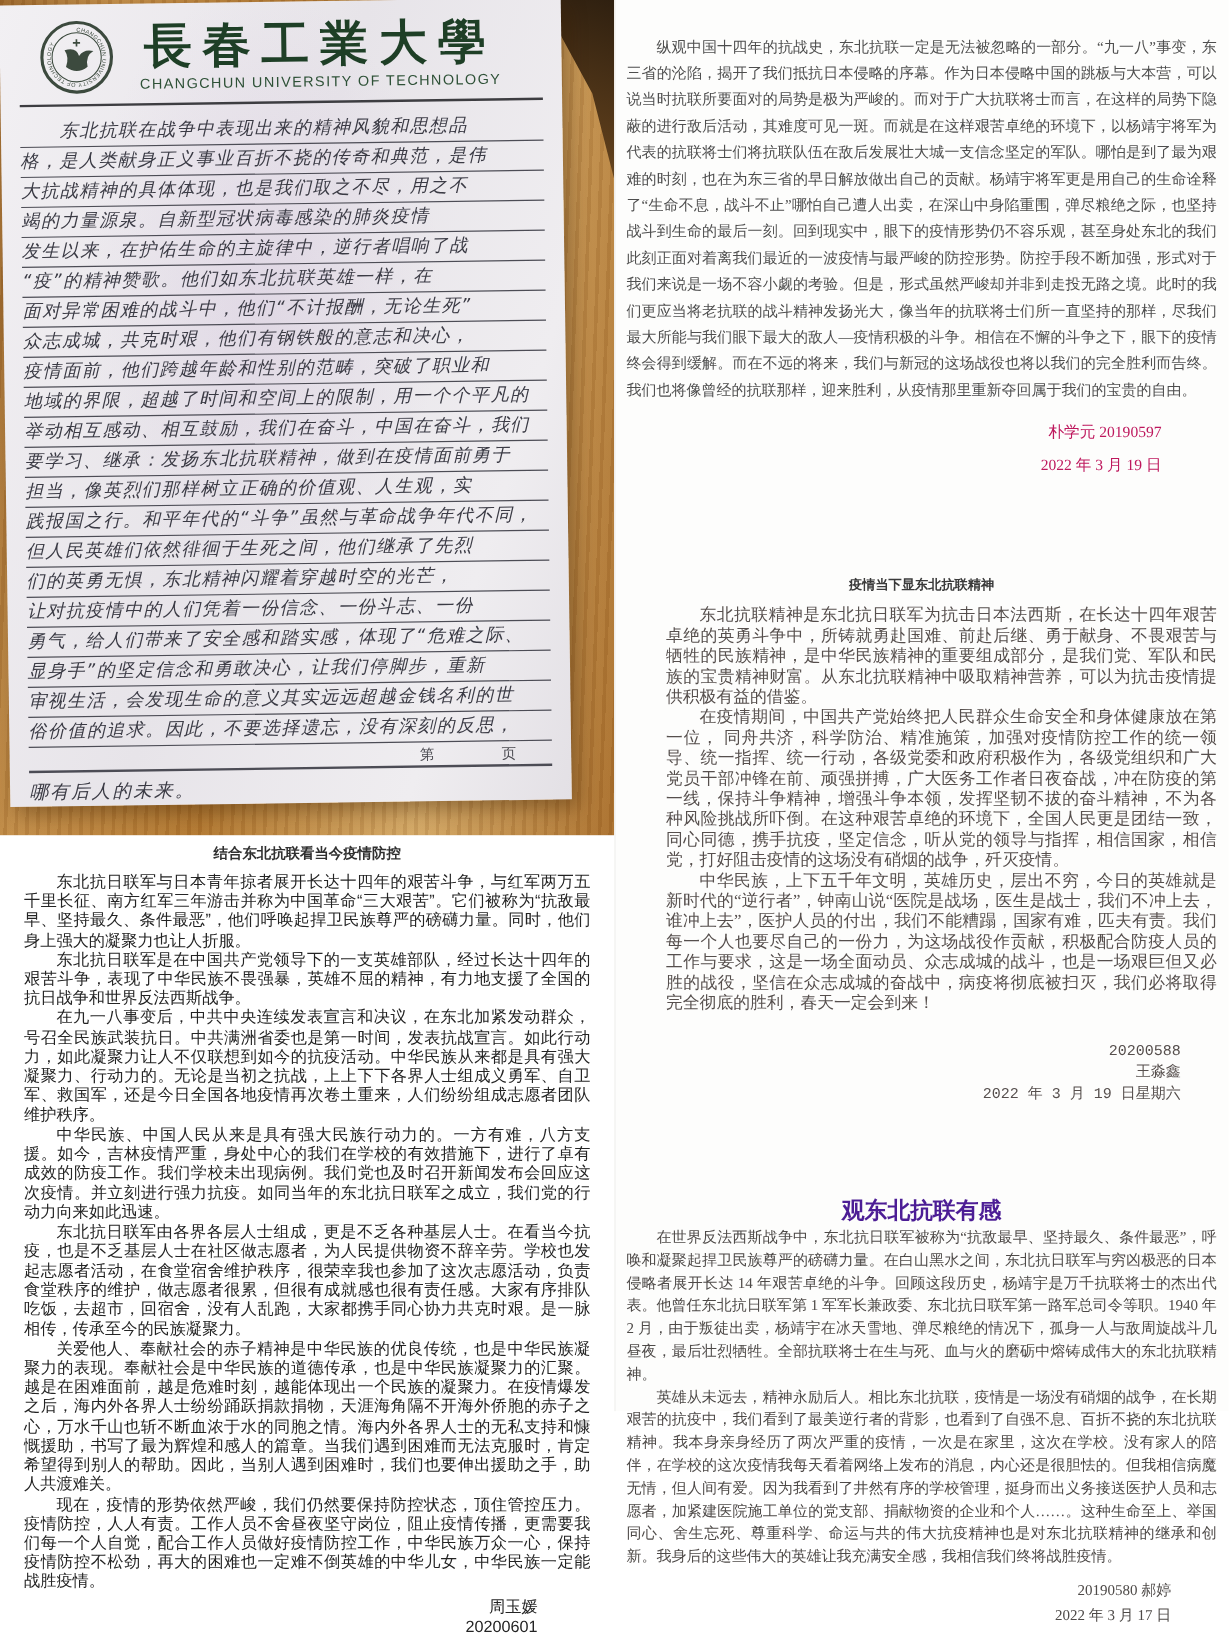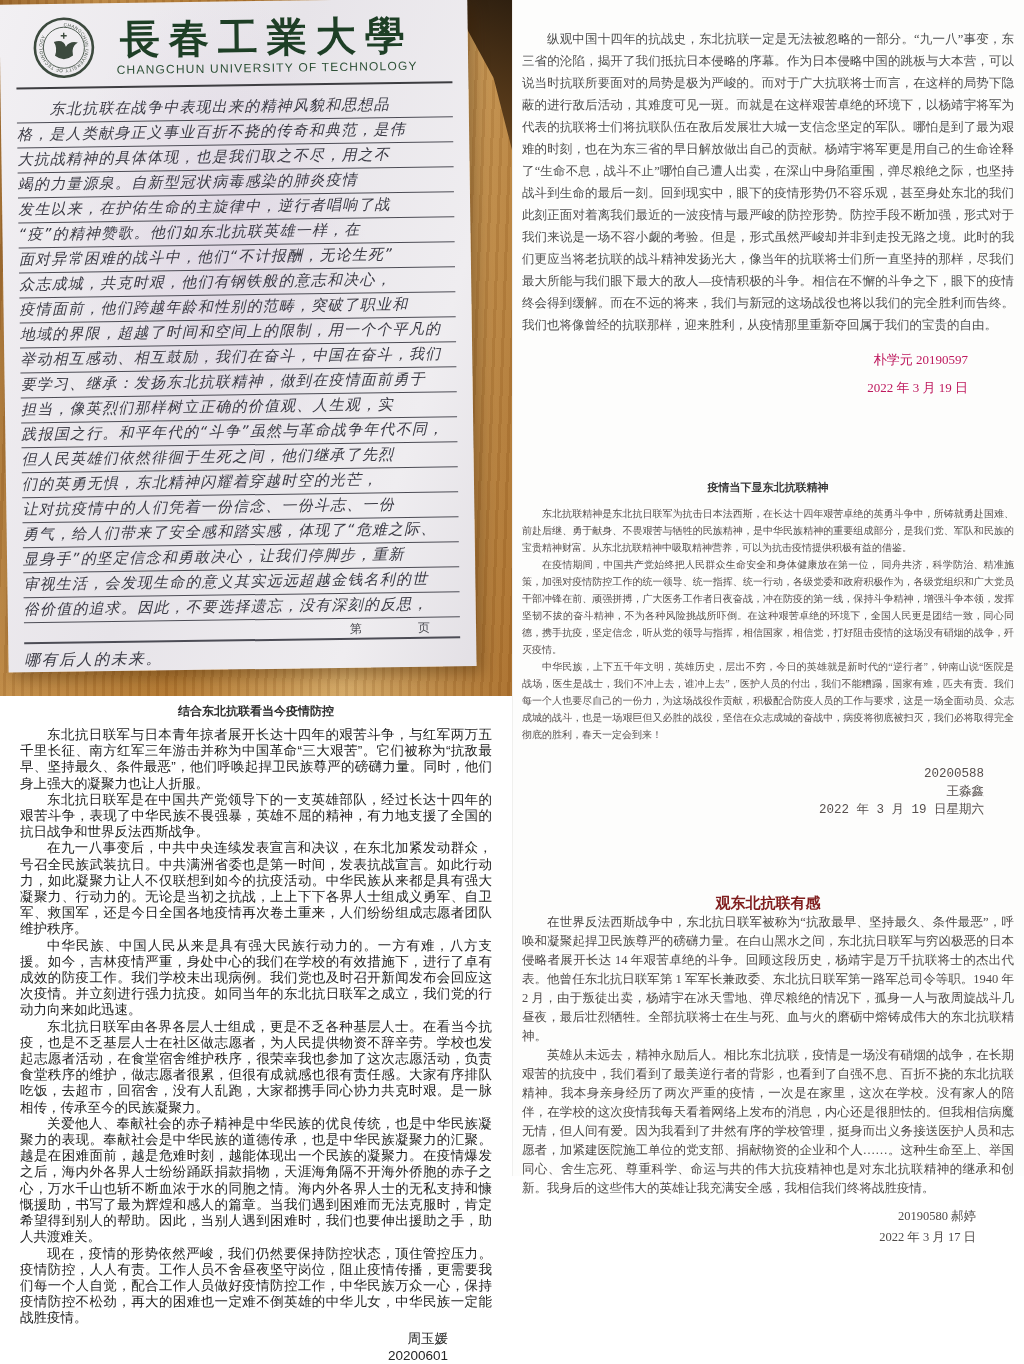--- a/index.html
+++ b/index.html
@@ -58,26 +58,26 @@
 
   
   .doc-tr{padding-top:28px;color:#4e4e4e;}
   .doc-tr .para{font-size:12.5px;line-height:22px;}
   .doc-tr .sig{font-size:13px;line-height:28px;margin-top:10px;padding-right:46px;color:#be185d;}
 
   
   .doc-mr{margin-top:78px;color:#564f4d;}
   .doc-mr .doc-title{font-size:11px;color:#3a3a3a;}
   .doc-mr .body{margin-top:10px;}
-  .doc-mr .para{font-size:10px;line-height:17px;}
+  .doc-mr .para{font-size:14px;line-height:17px;margin-left:33px;}
   .doc-mr .sig{font-size:12.5px;line-height:18px;margin-top:22px;padding-right:30px;font-family:Liberation Mono, monospace;}
 
   
   .doc-br{margin-top:75px;color:#4e4a48;}
-  .doc-br .doc-title{font-size:15px;color:#7f1d1d;}
+  .doc-br .doc-title{font-size:19px;color:#4c1d95;}
   .doc-br .body{}
   .doc-br .para{font-size:12.5px;line-height:19px;}
   .doc-br .sig{font-size:12.5px;line-height:21px;margin-top:8px;padding-right:38px;}
 </style>
 </head>
 <body>
 
 <div class="collage">
 
   <div class="col-left">

